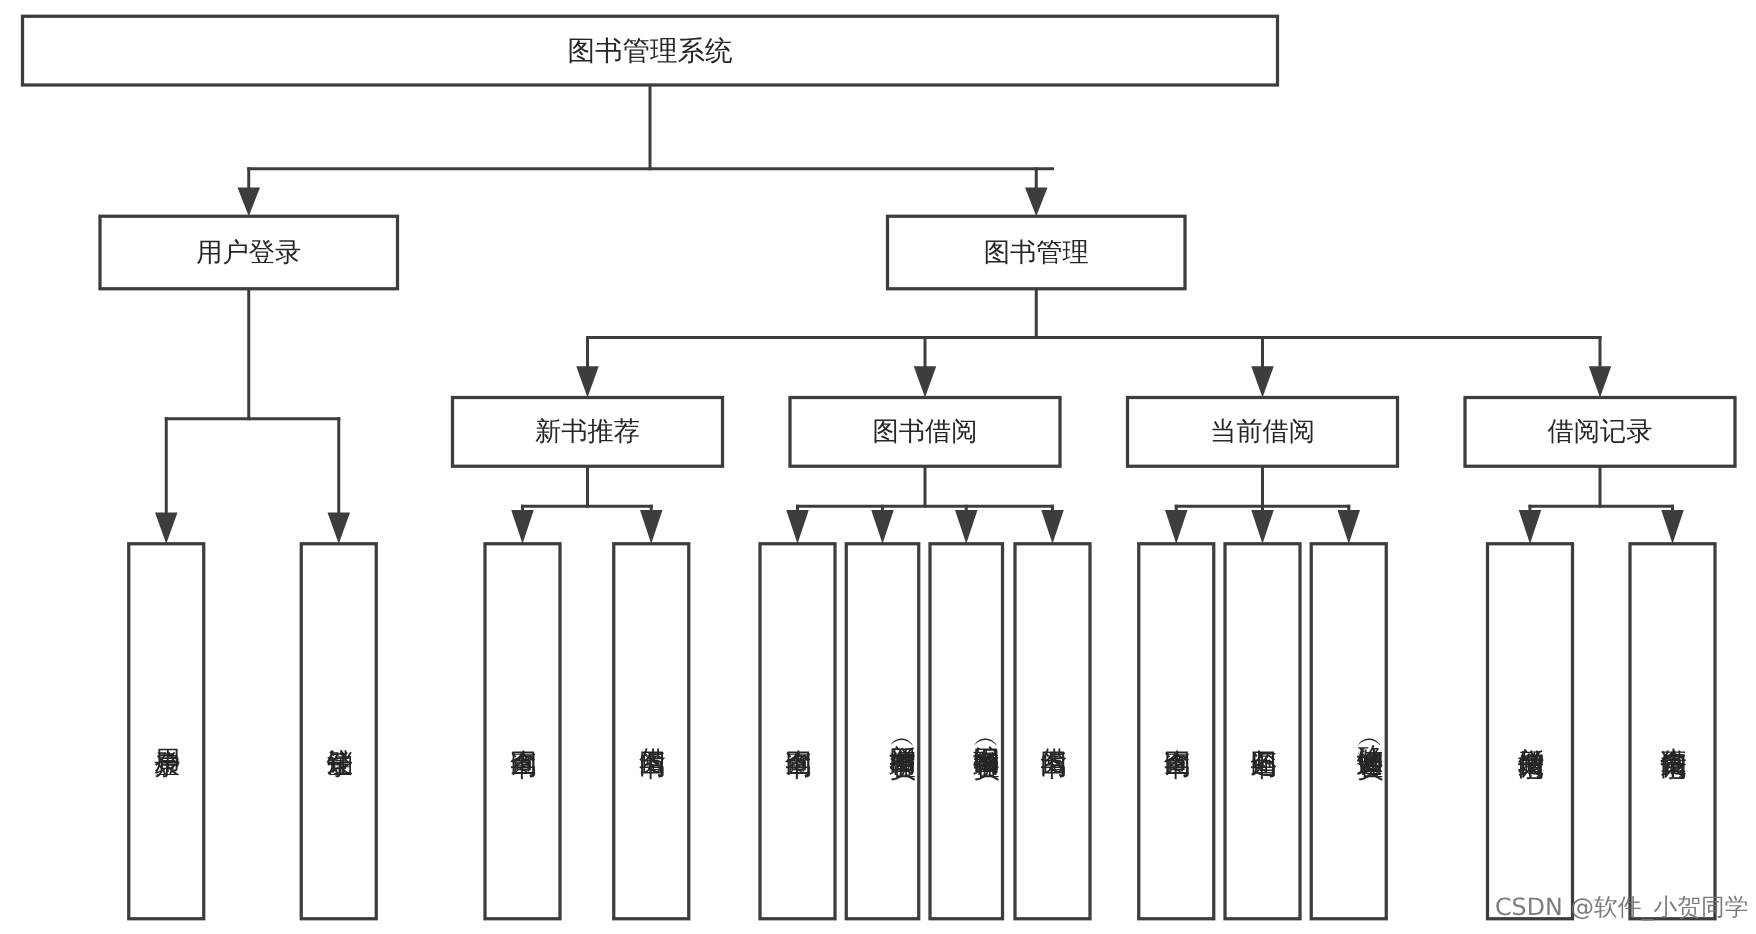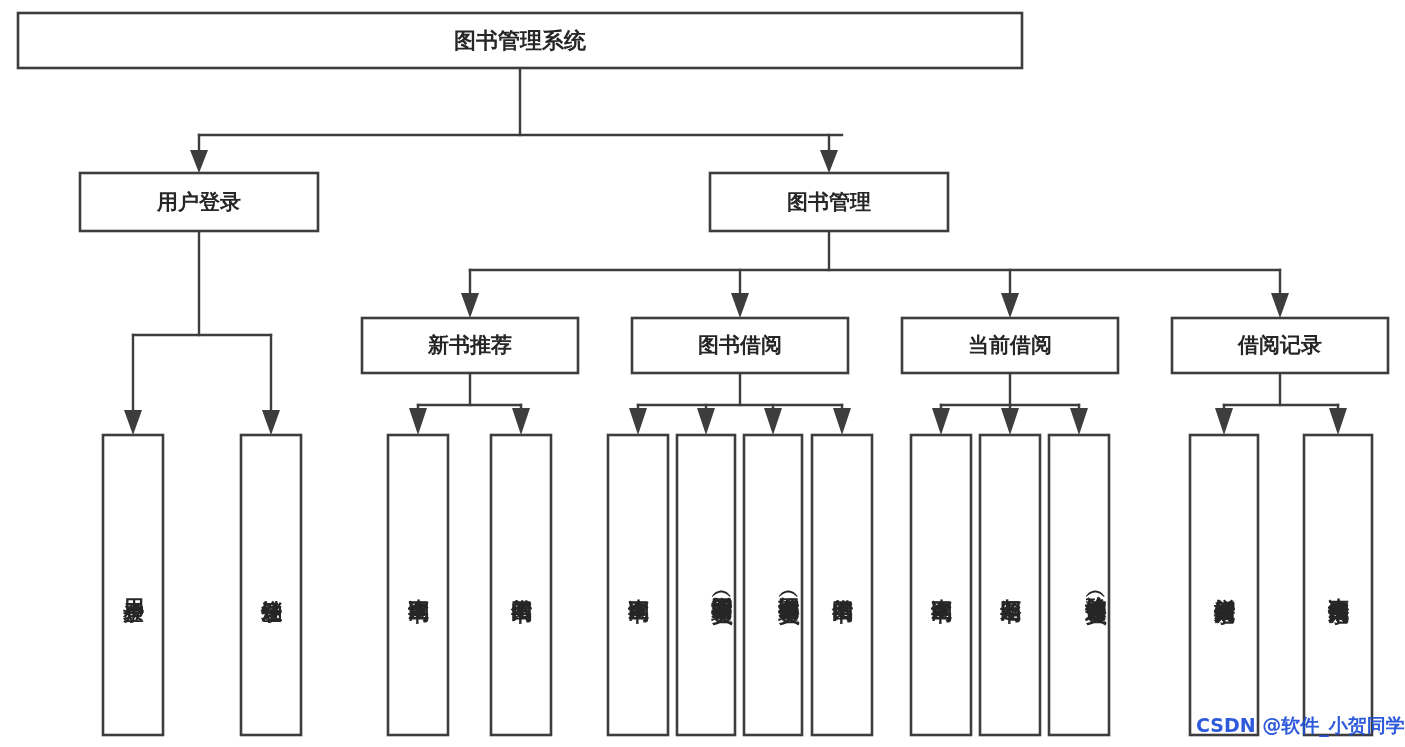--- a/index.html
+++ b/index.html
@@ -12,21 +12,20 @@
     width: 1405px;
     height: 747px;
     overflow: hidden;
     font-family: "DejaVu Sans", "Liberation Sans", sans-serif;
   }
   #diagram-root {
     position: relative;
     width: 1405px;
     height: 614px;
     background: #ffffff;
-    font-weight: bold;
   }
   svg.canvas {
     position: absolute;
     left: 0;
     top: 0;
     width: 1405px;
     height: 747px;
     display: block;
   }
   .box-rect {
@@ -69,21 +68,21 @@
     justify-content: center;
     text-align: center;
     white-space: nowrap;
     pointer-events: none;
     user-select: none;
   }
   .watermark {
     position: absolute;
     font-family: "DejaVu Sans", "Liberation Sans", sans-serif;
     font-size: 19px;
-    color: #1d4ed8;
+    color: #737373;
     white-space: nowrap;
     opacity: 0.92;
     user-select: none;
   }
 </style>
 </head>
 <body>
 
 <div id="diagram-root">
 

